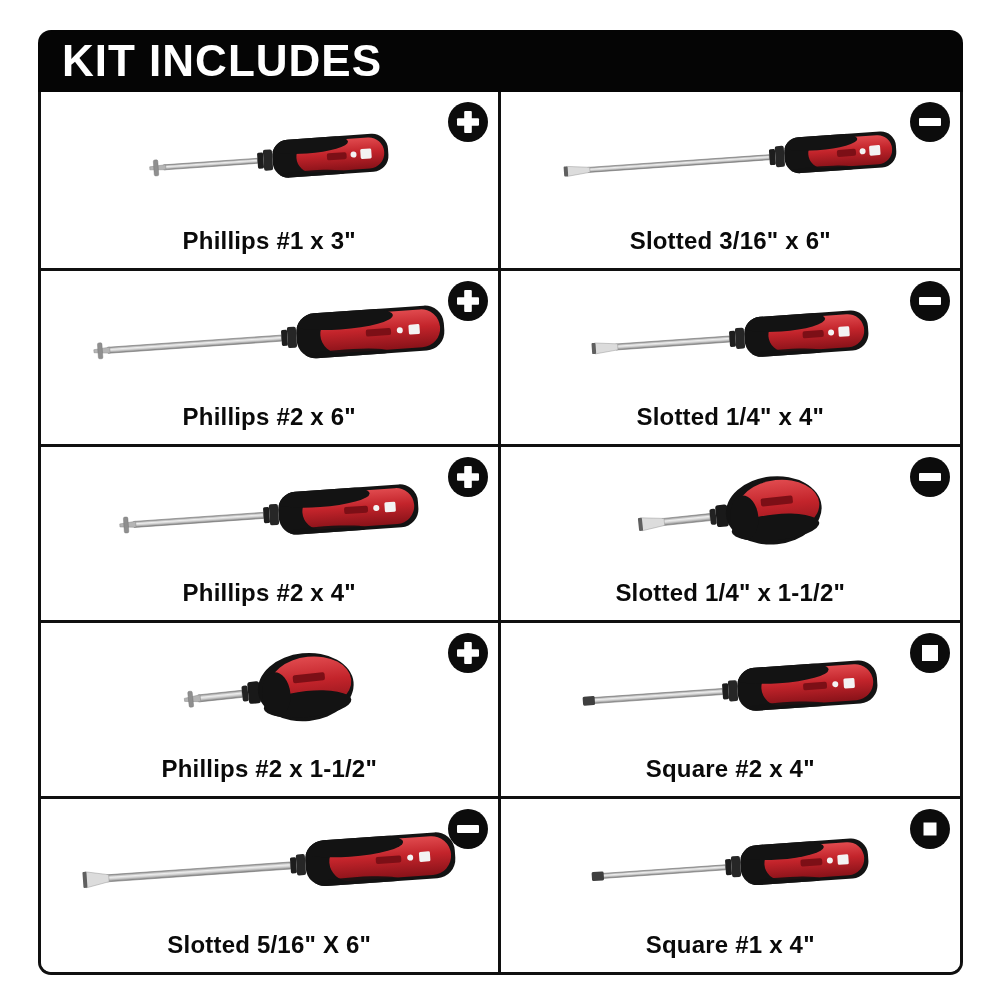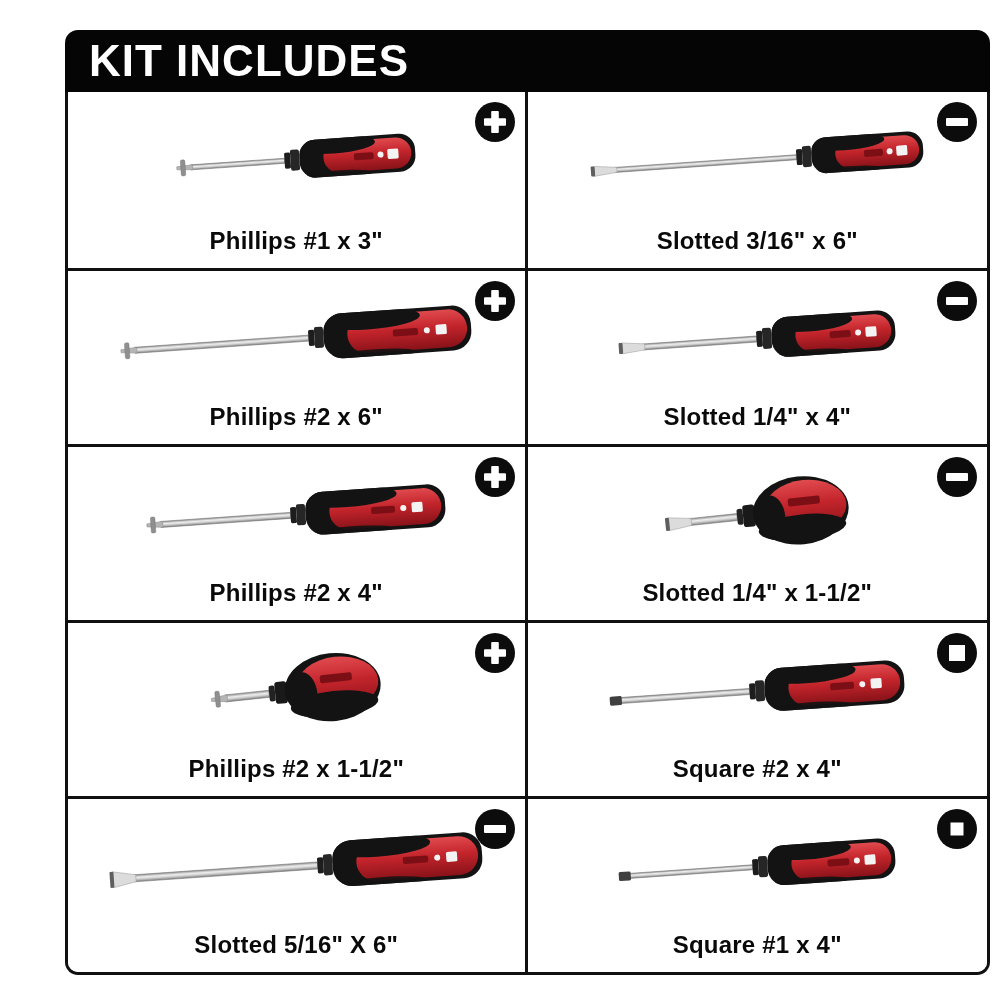--- a/index.html
+++ b/index.html
@@ -1,19 +1,19 @@
 <!DOCTYPE html>
 <html><head>
 <meta charset="utf-8">
 <style>
   * { margin:0; padding:0; box-sizing:border-box; }
   html,body { width:1000px; height:1000px; background:#ffffff;
     font-family:"Liberation Sans", sans-serif; }
   .page { position:relative; width:1000px; height:1000px; background:#fff; overflow:hidden; }
-  .frame { position:absolute; left:38px; top:30px; width:925px;margin-left:27px; }
+  .frame { position:absolute; left:38px; top:30px; width:925px; }
   .banner {
     height:62px; background:#050505; border-radius:13px 13px 0 0;
     display:flex; align-items:center; padding-left:24px;
   }
   .banner-title {
     color:#ffffff; font-size:44px; font-weight:bold; letter-spacing:1px;
   }
   .grid {
     display:grid; grid-template-columns:1fr 1fr;
     border:3px solid #101010; border-top:none;

